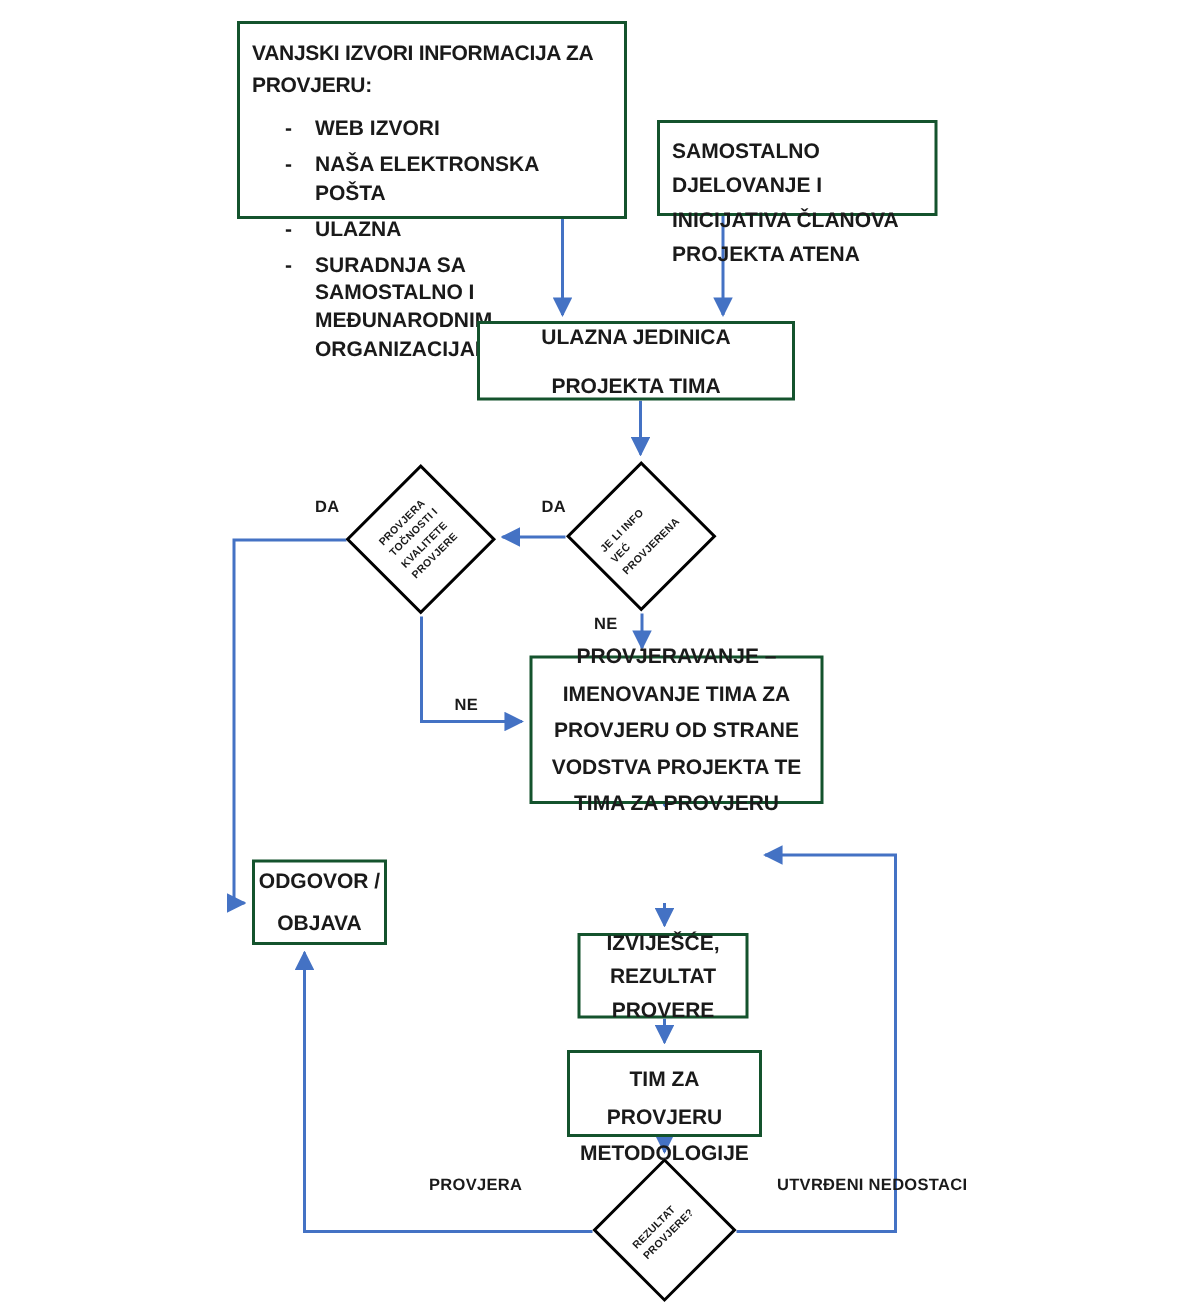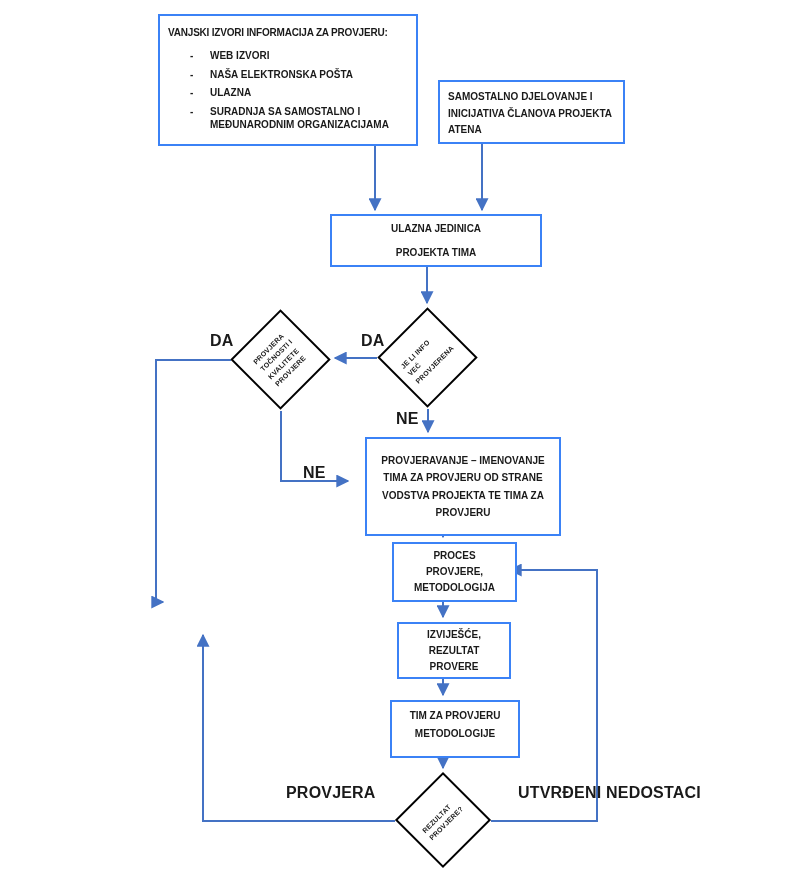--- a/index.html
+++ b/index.html
@@ -1,30 +1,30 @@
 <!DOCTYPE html>
 <html><head>
 <meta charset="utf-8">
 <style>
   html,body{margin:0;padding:0;background:#ffffff;}
   .stage{
     position:relative;width:800px;height:877px;background:#ffffff;overflow:hidden;
     font-family:"Liberation Sans",sans-serif;font-weight:bold;color:#1a1a1a;
   }
   .box{
-    position:absolute;border:2px solid #3b82f6;background:#fff;box-sizing:border-box;
-    font-size:10px;line-height:1.5;
+    position:absolute;border:2px solid #14532d;background:#fff;box-sizing:border-box;
+    font-size:14px;line-height:1.5;
   }
-  .center{display:flex;flex-direction:column;justify-content:center;align-items:center;text-align:center;margin-left:12px;}
+  .center{display:flex;flex-direction:column;justify-content:center;align-items:center;text-align:center;}
   .diamond{
     position:absolute;border:2px solid #000;background:#fff;box-sizing:border-box;
     transform:rotate(-45deg);display:flex;align-items:center;justify-content:center;
   }
   .dtext{font-size:7px;line-height:1.45;text-align:left;letter-spacing:.2px;}
-  .lbl{position:absolute;font-size:16px;letter-spacing:.2px;}
+  .lbl{position:absolute;font-size:11px;letter-spacing:.2px;}
   .connectors{position:absolute;left:0;top:0;pointer-events:none;}
 
   
   .n-vanjski{left:158px;top:14px;width:260px;height:132px;padding:9px 8px;}
   .n-vanjski .title{margin-bottom:9px;letter-spacing:-0.2px;}
   .n-vanjski .li{display:flex;margin-bottom:5px;line-height:1.35;}
   .n-vanjski .dash{width:20px;flex:0 0 20px;margin-left:22px;}
   .n-samostalno{left:438px;top:80px;width:187px;height:64px;padding:7px 8px;line-height:1.65;}
   .n-ulazna{left:318px;top:214px;width:212px;height:53px;line-height:2.35;}
   .n-provjeravanje{left:353px;top:437px;width:196px;height:99px;padding:4px 8px;line-height:1.75;}
@@ -114,44 +114,43 @@
       <div>TOČNOSTI I</div>
       <div>KVALITETE</div>
       <div>PROVJERE</div>
     </div>
   </div>
 
   <div class="box center n-provjeravanje">
     <span>PROVJERAVANJE – IMENOVANJE TIMA ZA PROVJERU OD STRANE VODSTVA PROJEKTA TE TIMA ZA PROVJERU</span>
   </div>
 
-  <div class="box center n-proces">
-    <div>PROCES</div>
-    <div>PROVJERE,</div>
-    <div>METODOLOGIJA</div>
-  </div>
 
   <div class="box center n-izvijesce">
     <div>IZVIJEŠĆE,</div>
     <div>REZULTAT</div>
     <div>PROVERE</div>
   </div>
 
   <div class="box center n-tim">
     <div>TIM ZA PROVJERU</div>
     <div>METODOLOGIJE</div>
   </div>
 
   <div class="diamond d-rezultat">
     <div class="dtext">
       <div>REZULTAT</div>
       <div>PROVJERE?</div>
     </div>
   </div>
 
+  <div class="box center n-odgovor">
+    <div>ODGOVOR /</div>
+    <div>OBJAVA</div>
+  </div>
 
   <div class="lbl lbl-da-left">DA</div>
   <div class="lbl lbl-da-right">DA</div>
   <div class="lbl lbl-ne-down">NE</div>
   <div class="lbl lbl-ne-mid">NE</div>
   <div class="lbl lbl-pozitivan">PROVJERA</div>
   <div class="lbl lbl-utvrdeni">UTVRĐENI NEDOSTACI</div>
 
 </div>
 

